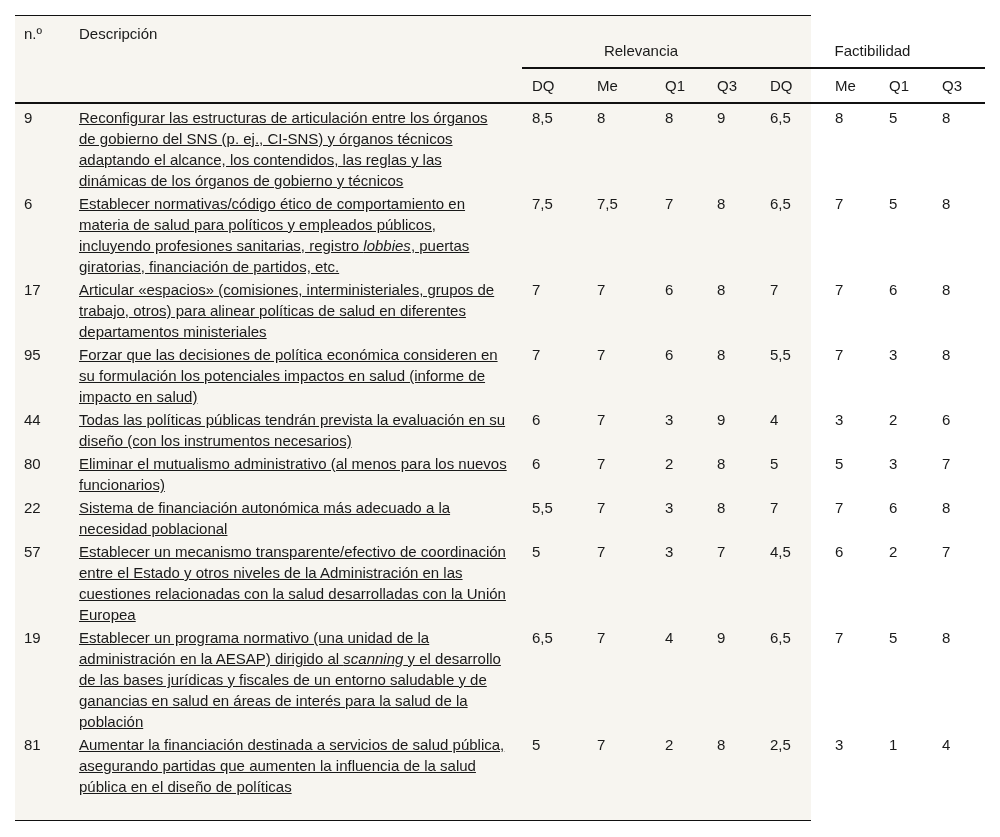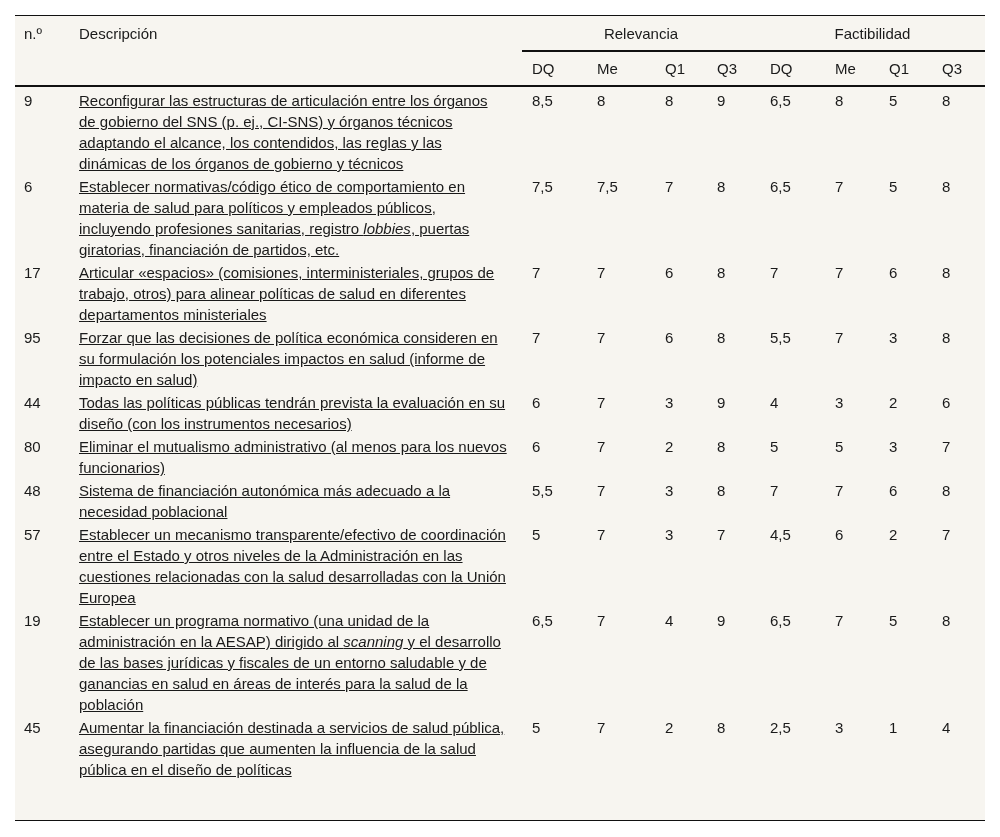--- a/index.html
+++ b/index.html
@@ -1,18 +1,18 @@
 <!DOCTYPE html>
 <html><head>
 <meta charset="utf-8">
 <style>
   html, body { margin: 0; padding: 0; background: #ffffff; }
   body { width: 1000px; height: 837px; position: relative; overflow: hidden;
          font-family: "Liberation Sans", sans-serif; font-size: 15px; color: #1a1a1a; }
-  .table-wrap { position: absolute; left: 15px; top: 15px; width: 970px; height: 806px;
+  .table-wrap { position: absolute; left: 15px; top: 15px; width: 796px; height: 806px;
                 background: #f7f5f0; border-top: 1.5px solid #111; border-bottom: 1.5px solid #111; box-sizing: border-box; }
   table { border-collapse: collapse; width: 100%; table-layout: fixed; }
   th, td { text-align: left; vertical-align: top; font-weight: normal; padding: 0; line-height: 21px; }
   thead th { padding-top: 7px; padding-bottom: 7px; }
   col.c-n { width: 64px; }
   col.c-d { width: 443px; }
   col.c-v1 { width: 65px; } col.c-v2 { width: 68px; } col.c-v3 { width: 52px; } col.c-v4 { width: 53px; }
   col.c-v5 { width: 65px; } col.c-v6 { width: 54px; } col.c-v7 { width: 53px; } col.c-v8 { width: 53px; }
   td.n, th.n { padding-left: 9px; }
   td.d { padding-right: 14px; text-decoration: underline; }
@@ -125,21 +125,21 @@
           <td class="v" data-name="cell-relevancia-dq">6</td>
           <td class="v" data-name="cell-relevancia-me">7</td>
           <td class="v" data-name="cell-relevancia-q1">2</td>
           <td class="v" data-name="cell-relevancia-q3">8</td>
           <td class="v" data-name="cell-factibilidad-dq">5</td>
           <td class="v" data-name="cell-factibilidad-me">5</td>
           <td class="v" data-name="cell-factibilidad-q1">3</td>
           <td class="v" data-name="cell-factibilidad-q3">7</td>
         </tr>
         <tr data-name="table-row">
-          <td class="n" data-name="row-number">48</td>
+          <td class="n" data-name="row-number">22</td>
           <td class="d" data-name="row-description"><span data-name="description-text">Sistema de financiación autonómica más adecuado a la necesidad poblacional</span><em data-name="description-italic-term"></em><span data-name="description-text"></span></td>
           <td class="v" data-name="cell-relevancia-dq">5,5</td>
           <td class="v" data-name="cell-relevancia-me">7</td>
           <td class="v" data-name="cell-relevancia-q1">3</td>
           <td class="v" data-name="cell-relevancia-q3">8</td>
           <td class="v" data-name="cell-factibilidad-dq">7</td>
           <td class="v" data-name="cell-factibilidad-me">7</td>
           <td class="v" data-name="cell-factibilidad-q1">6</td>
           <td class="v" data-name="cell-factibilidad-q3">8</td>
         </tr>
@@ -161,35 +161,35 @@
           <td class="v" data-name="cell-relevancia-dq">6,5</td>
           <td class="v" data-name="cell-relevancia-me">7</td>
           <td class="v" data-name="cell-relevancia-q1">4</td>
           <td class="v" data-name="cell-relevancia-q3">9</td>
           <td class="v" data-name="cell-factibilidad-dq">6,5</td>
           <td class="v" data-name="cell-factibilidad-me">7</td>
           <td class="v" data-name="cell-factibilidad-q1">5</td>
           <td class="v" data-name="cell-factibilidad-q3">8</td>
         </tr>
         <tr data-name="table-row">
-          <td class="n" data-name="row-number">45</td>
+          <td class="n" data-name="row-number">81</td>
           <td class="d" data-name="row-description"><span data-name="description-text">Aumentar la financiación destinada a servicios de salud pública, asegurando partidas que aumenten la influencia de la salud pública en el diseño de políticas</span><em data-name="description-italic-term"></em><span data-name="description-text"></span></td>
           <td class="v" data-name="cell-relevancia-dq">5</td>
           <td class="v" data-name="cell-relevancia-me">7</td>
           <td class="v" data-name="cell-relevancia-q1">2</td>
           <td class="v" data-name="cell-relevancia-q3">8</td>
           <td class="v" data-name="cell-factibilidad-dq">2,5</td>
           <td class="v" data-name="cell-factibilidad-me">3</td>
           <td class="v" data-name="cell-factibilidad-q1">1</td>
           <td class="v" data-name="cell-factibilidad-q3">4</td>
         </tr>
       </tbody>
   </table>
 </div>
 
 <style>
   
   th.group { text-align: center !important; padding-left: 0 !important; }
-  tr.group-row th { padding-top: 7px; padding-bottom: 6px; }
+  tr.group-row th { padding-top: 24px; padding-bottom: 6px; }
   tr.sub-row th { padding-bottom: 6px; border-bottom: 2.5px solid #111; }
   thead th.n, thead th[data-name="header-description"] { padding-top: 7px; }
   tbody tr:first-child td { padding-top: 3px; }
 </style>
 
 </body></html>

